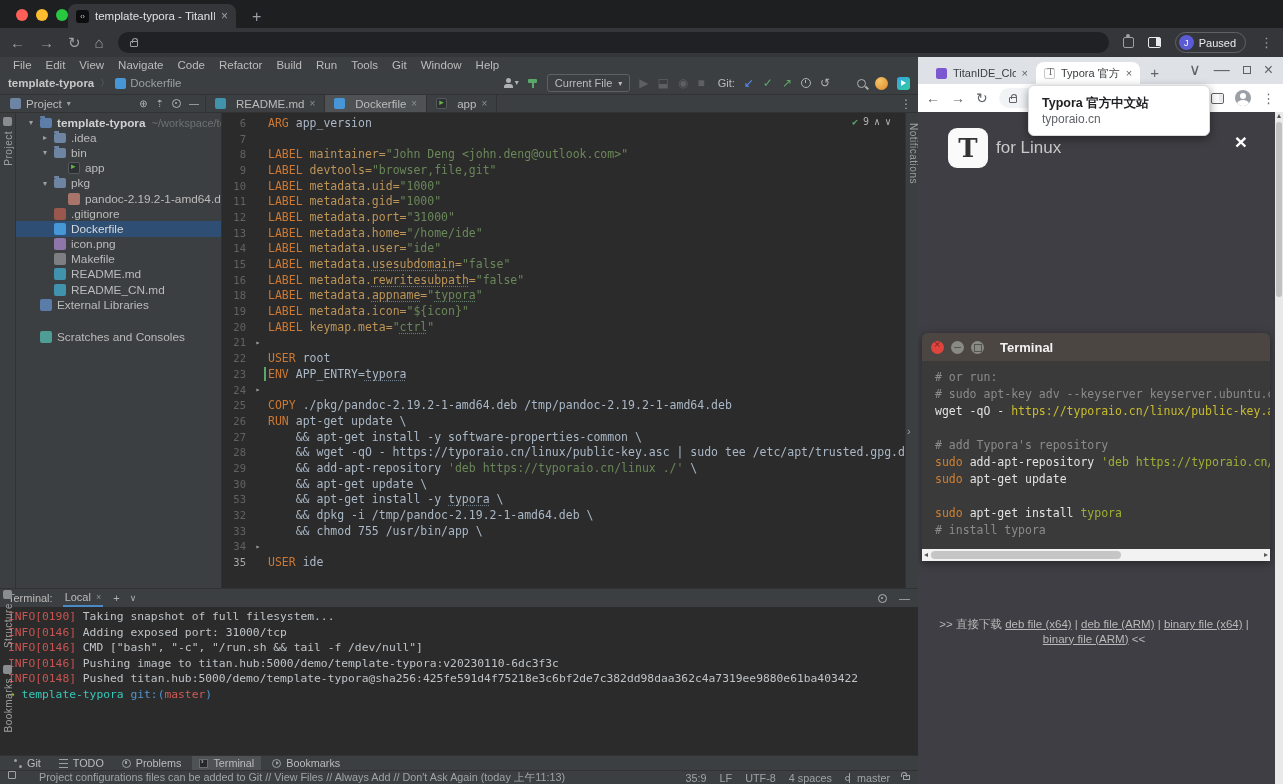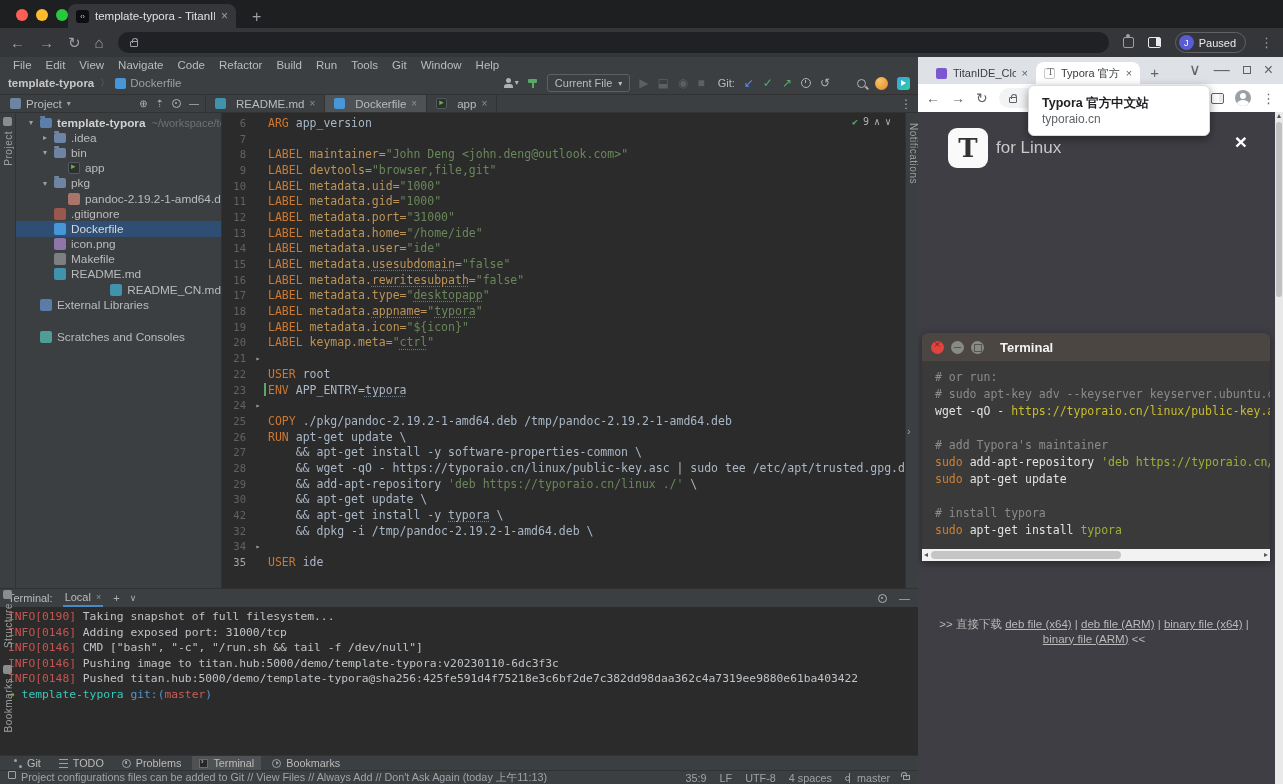--- a/index.html
+++ b/index.html
@@ -136,21 +136,21 @@
   .bico.git-branch::before{content:"";position:absolute;left:1px;top:0;width:3px;height:3px;border-radius:50%;background:#9da0a2}
   .bico.git-branch::after{content:"";position:absolute;right:0;bottom:0;width:3px;height:3px;border-radius:50%;background:#9da0a2}
   .bico.todo-list{background:repeating-linear-gradient(#9da0a2 0 1.5px,transparent 1.5px 4px)}
   .bico.problems{border:1.2px solid #9da0a2;border-radius:50%}
   .bico.problems::before{content:"";position:absolute;left:2.6px;top:1.4px;width:1.3px;height:3px;background:#9da0a2}
   .bico.terminal{background:#26282a;border:1px solid #6a6d70}
   .bico.terminal::before{content:"›";position:absolute;left:0.5px;top:-3px;color:#cfd2d5;font-size:8px}
   .bico.services{border:1.2px solid #9da0a2;border-radius:50%}
   .bico.services::before{content:"";position:absolute;left:2.5px;top:1.8px;border-left:3px solid #9da0a2;border-top:2px solid transparent;border-bottom:2px solid transparent}
 
-  .statusbar{height:14px;background:#3c3f41;border-top:1px solid #323232;display:flex;font-size:10.8px;color:#9fa3a8;padding:0 8px;gap:5px}
+  .statusbar{height:14px;background:#3c3f41;border-top:1px solid #323232;display:flex;font-size:10.8px;color:#9fa3a8;padding:0 8px;gap:23px}
   .st-ico{width:8px;height:8px;border:1px solid #9fa3a8;border-radius:1px;flex:none}
   .st-right{margin-left:auto;display:flex;align-items:center;gap:13px;white-space:nowrap}
   .branchico{width:8px;height:10px;position:relative;display:inline-block}
   .branchico::before{content:"";position:absolute;left:3.5px;top:0;width:1.2px;height:10px;background:#9fa3a8}
   .branchico::after{content:"";position:absolute;left:0;top:3px;width:3px;height:3px;border-radius:50%;border:1px solid #9fa3a8}
   .unlock{width:7px;height:5px;border:1px solid #9fa3a8;position:relative;display:inline-block}
   .unlock::before{content:"";position:absolute;left:-3px;top:-4px;width:4px;height:4px;border:1px solid #9fa3a8;border-bottom:none;border-radius:3px 3px 0 0}
 
   
   .preview{width:365px;height:727px;display:flex;flex-direction:column;position:relative;background:#3e3e44}
@@ -379,21 +379,21 @@
               <span>icon.png</span>
             </div>
             <div class="tree-row" style="padding-left: 38px;">
               <span class="fic make-file"></span>
               <span>Makefile</span>
             </div>
             <div class="tree-row" style="padding-left: 38px;">
               <span class="fic markdown-file"></span>
               <span>README.md</span>
             </div>
-            <div class="tree-row" style="padding-left: 38px; justify-content: flex-end;">
+            <div class="tree-row" style="padding-left: 38px;">
               <span class="fic markdown-file"></span>
               <span>README_CN.md</span>
             </div>
             <div class="tree-row" style="padding-left: 24px;">
               <span class="fic libraries"></span>
               <span>External Libraries</span>
             </div>
             <div class="tree-row" style="padding-left: 24px; margin-top: 17px;">
               <span class="fic scratches"></span>
               <span>Scratches and Consoles</span>
@@ -405,36 +405,36 @@
               <div class="ed-line"><span class="gut-num">7</span><span class="gut-fold"></span><span class="gut-bar"></span><span></span></div>
               <div class="ed-line"><span class="gut-num">8</span><span class="gut-fold"></span><span class="gut-bar"></span><span><span class="c-k">LABEL</span><span class="c-d"> </span><span class="c-key">maintainer=</span><span class="c-s">"John Deng &lt;john.deng@outlook.com&gt;"</span></span></div>
               <div class="ed-line"><span class="gut-num">9</span><span class="gut-fold"></span><span class="gut-bar"></span><span><span class="c-k">LABEL</span><span class="c-d"> </span><span class="c-key">devtools=</span><span class="c-s">"browser,file,git"</span></span></div>
               <div class="ed-line"><span class="gut-num">10</span><span class="gut-fold"></span><span class="gut-bar"></span><span><span class="c-k">LABEL</span><span class="c-d"> </span><span class="c-key">metadata.uid=</span><span class="c-s">"1000"</span></span></div>
               <div class="ed-line"><span class="gut-num">11</span><span class="gut-fold"></span><span class="gut-bar"></span><span><span class="c-k">LABEL</span><span class="c-d"> </span><span class="c-key">metadata.gid=</span><span class="c-s">"1000"</span></span></div>
               <div class="ed-line"><span class="gut-num">12</span><span class="gut-fold"></span><span class="gut-bar"></span><span><span class="c-k">LABEL</span><span class="c-d"> </span><span class="c-key">metadata.port=</span><span class="c-s">"31000"</span></span></div>
               <div class="ed-line"><span class="gut-num">13</span><span class="gut-fold"></span><span class="gut-bar"></span><span><span class="c-k">LABEL</span><span class="c-d"> </span><span class="c-key">metadata.home=</span><span class="c-s">"/home/ide"</span></span></div>
               <div class="ed-line"><span class="gut-num">14</span><span class="gut-fold"></span><span class="gut-bar"></span><span><span class="c-k">LABEL</span><span class="c-d"> </span><span class="c-key">metadata.user=</span><span class="c-s">"ide"</span></span></div>
               <div class="ed-line"><span class="gut-num">15</span><span class="gut-fold"></span><span class="gut-bar"></span><span><span class="c-k">LABEL</span><span class="c-d"> </span><span class="c-key">metadata.</span><span class="c-keyu">usesubdomain</span><span class="c-key">=</span><span class="c-s">"false"</span></span></div>
               <div class="ed-line"><span class="gut-num">16</span><span class="gut-fold"></span><span class="gut-bar"></span><span><span class="c-k">LABEL</span><span class="c-d"> </span><span class="c-key">metadata.</span><span class="c-keyu">rewritesubpath</span><span class="c-key">=</span><span class="c-s">"false"</span></span></div>
-              <div class="ed-line"><span class="gut-num">17</span><span class="gut-fold"></span><span class="gut-bar"></span><span><span class="c-k">LABEL</span><span class="c-d"> </span><span class="c-key">metadata.type=</span><span class="c-s">"</span><span class="c-su">desktopapp</span><span class="c-s">"</span></span></div>
               <div class="ed-line"><span class="gut-num">18</span><span class="gut-fold"></span><span class="gut-bar"></span><span><span class="c-k">LABEL</span><span class="c-d"> </span><span class="c-key">metadata.</span><span class="c-keyu">appname</span><span class="c-key">=</span><span class="c-s">"</span><span class="c-su">typora</span><span class="c-s">"</span></span></div>
               <div class="ed-line"><span class="gut-num">19</span><span class="gut-fold"></span><span class="gut-bar"></span><span><span class="c-k">LABEL</span><span class="c-d"> </span><span class="c-key">metadata.icon=</span><span class="c-s">"${icon}"</span></span></div>
               <div class="ed-line"><span class="gut-num">20</span><span class="gut-fold"></span><span class="gut-bar"></span><span><span class="c-k">LABEL</span><span class="c-d"> </span><span class="c-key">keymap.meta=</span><span class="c-s">"</span><span class="c-su">ctrl</span><span class="c-s">"</span></span></div>
               <div class="ed-line"><span class="gut-num">21</span><span class="gut-fold">▸</span><span class="gut-bar"></span><span></span></div>
               <div class="ed-line"><span class="gut-num">22</span><span class="gut-fold"></span><span class="gut-bar"></span><span><span class="c-k">USER</span><span class="c-d"> root</span></span></div>
               <div class="ed-line"><span class="gut-num">23</span><span class="gut-fold"></span><span class="gut-bar on"></span><span><span class="c-k">ENV</span><span class="c-d"> APP_ENTRY=</span><span class="c-du">typora</span></span></div>
               <div class="ed-line"><span class="gut-num">24</span><span class="gut-fold">▸</span><span class="gut-bar"></span><span></span></div>
               <div class="ed-line"><span class="gut-num">25</span><span class="gut-fold"></span><span class="gut-bar"></span><span><span class="c-k">COPY</span><span class="c-d"> ./pkg/pandoc-2.19.2-1-amd64.deb /tmp/pandoc-2.19.2-1-amd64.deb</span></span></div>
               <div class="ed-line"><span class="gut-num">26</span><span class="gut-fold"></span><span class="gut-bar"></span><span><span class="c-k">RUN</span><span class="c-d"> apt-get update \</span></span></div>
               <div class="ed-line"><span class="gut-num">27</span><span class="gut-fold"></span><span class="gut-bar"></span><span><span class="c-d">    &amp;&amp; apt-get install -y software-properties-common \</span></span></div>
               <div class="ed-line"><span class="gut-num">28</span><span class="gut-fold"></span><span class="gut-bar"></span><span><span class="c-d">    &amp;&amp; wget -qO - https://typoraio.cn/linux/public-key.asc | sudo tee /etc/apt/trusted.gpg.d/</span></span></div>
               <div class="ed-line"><span class="gut-num">29</span><span class="gut-fold"></span><span class="gut-bar"></span><span><span class="c-d">    &amp;&amp; add-apt-repository </span><span class="c-s">'deb https://typoraio.cn/linux ./'</span><span class="c-d"> \</span></span></div>
               <div class="ed-line"><span class="gut-num">30</span><span class="gut-fold"></span><span class="gut-bar"></span><span><span class="c-d">    &amp;&amp; apt-get update \</span></span></div>
-              <div class="ed-line"><span class="gut-num">42</span><span class="gut-fold"></span><span class="gut-bar"></span><span><span class="c-d">    &amp;&amp; apt-get install -y </span><span class="c-du">typora</span><span class="c-d"> \</span></span></div>
+              <div class="ed-line"><span class="gut-num">53</span><span class="gut-fold"></span><span class="gut-bar"></span><span><span class="c-d">    &amp;&amp; apt-get install -y </span><span class="c-du">typora</span><span class="c-d"> \</span></span></div>
               <div class="ed-line"><span class="gut-num">32</span><span class="gut-fold"></span><span class="gut-bar"></span><span><span class="c-d">    &amp;&amp; dpkg -i /tmp/pandoc-2.19.2-1-amd64.deb \</span></span></div>
+              <div class="ed-line"><span class="gut-num">33</span><span class="gut-fold"></span><span class="gut-bar"></span><span><span class="c-d">    &amp;&amp; chmod 755 /usr/bin/app \</span></span></div>
               <div class="ed-line"><span class="gut-num">34</span><span class="gut-fold">▸</span><span class="gut-bar"></span><span></span></div>
               <div class="ed-line"><span class="gut-num cur">35</span><span class="gut-fold"></span><span class="gut-bar"></span><span><span class="c-k">USER</span><span class="c-d"> ide</span></span></div>
             </div>
           <div class="inspect">
             <span class="chk">✔</span>
             <span>9</span>
             <span>∧</span>
             <span>∨</span>
           </div>
         </div>
@@ -555,26 +555,26 @@
             <span class="pt-btn pt-close"></span>
             <span class="pt-btn pt-min"></span>
             <span class="pt-btn pt-max"></span>
             <span class="pterm-name">Terminal</span>
           </div>
           <div class="pterm-body mono" id="pterm-lines">
               <div class="pt-line"><span class="p-cm"># or run:</span></div>
               <div class="pt-line"><span class="p-cm"># sudo apt-key adv --keyserver keyserver.ubuntu.com --rec</span></div>
               <div class="pt-line"><span class="p-w">wget -qO - </span><span class="p-y">https://typoraio.cn/linux/public-key.asc</span></div>
               <div class="pt-line"></div>
-              <div class="pt-line"><span class="p-cm"># add Typora's maintainer</span></div>
+              <div class="pt-line"><span class="p-cm"># add Typora's repository</span></div>
               <div class="pt-line"><span class="p-o">sudo</span><span class="p-w"> add-apt-repository </span><span class="p-g">'deb https://typoraio.cn/linux ./'</span></div>
               <div class="pt-line"><span class="p-o">sudo</span><span class="p-w"> apt-get update</span></div>
               <div class="pt-line"></div>
+              <div class="pt-line"><span class="p-o">sudo</span><span class="p-w"> apt-get install </span><span class="p-g">typora</span></div>
               <div class="pt-line"><span class="p-cm"># install typora</span></div>
-              <div class="pt-line"><span class="p-o">sudo</span><span class="p-w"> apt-get install </span><span class="p-g">typora</span></div>
             </div>
           <div class="pterm-scroll">
             <span class="ar l">◂</span>
             <span class="thumb"></span>
             <span class="ar r">▸</span>
           </div>
         </div>
 
         <div class="downloads" id="downloads"><span>&gt;&gt; 直接下载 </span><a>deb file (x64)</a><span> | </span><a>deb file (ARM)</a><span> | </span><a>binary file (x64)</a><span> | </span><a>binary file (ARM)</a><span> &lt;&lt;</span></div>
         <div class="p-scrollbar">

